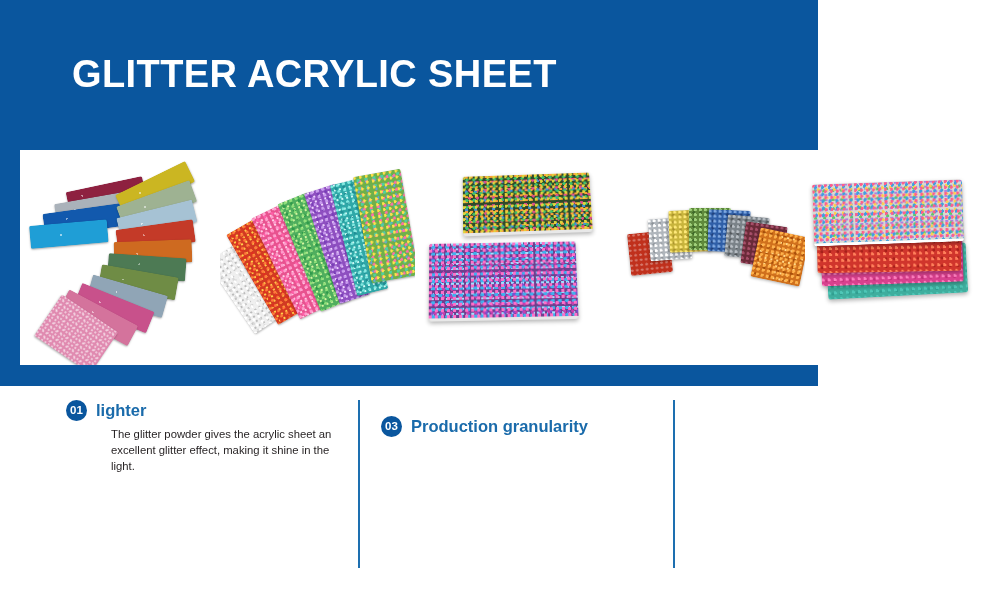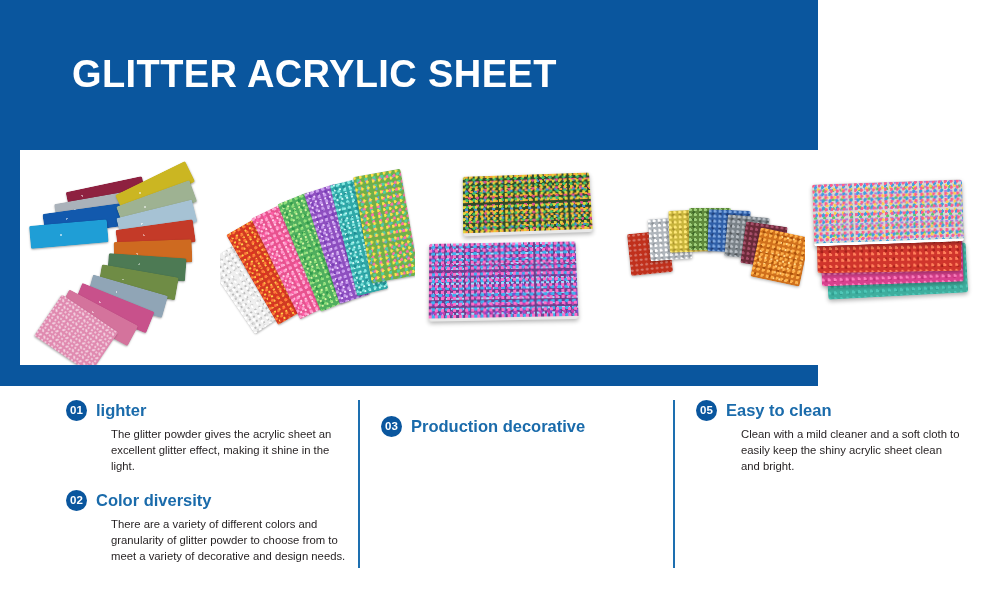--- a/index.html
+++ b/index.html
@@ -282,44 +282,28 @@
     <div class="divider div2"></div>
 
     <div class="col col1">
       <div class="feature">
         <div class="feat-head">
           <span class="badge">01</span>
           <span class="feat-title">lighter</span>
         </div>
         <div class="feat-body">The glitter powder gives the acrylic sheet an excellent glitter effect, making it shine in the light.</div>
       </div>
-      <div class="feature">
-        <div class="feat-head">
-          <span class="badge">02</span>
-          <span class="feat-title">Color diversity</span>
-        </div>
-        <div class="feat-body">There are a variety of different colors and granularity of glitter powder to choose from to meet a variety of decorative and design needs.</div>
-      </div>
     </div>
 
     <div class="col col2">
       <div class="feature">
       </div>
       <div class="feature">
         <div class="feat-head">
           <span class="badge">03</span>
-          <span class="feat-title">Production decorative</span>
+          <span class="feat-title">Production granularity</span>
         </div>
       </div>
     </div>
 
-    <div class="col col3">
-      <div class="feature">
-        <div class="feat-head">
-          <span class="badge">05</span>
-          <span class="feat-title">Easy to clean</span>
-        </div>
-        <div class="feat-body">Clean with a mild cleaner and a soft cloth to easily keep the shiny acrylic sheet clean and bright.</div>
-      </div>
-    </div>
 
   </div>
 </div>
 
 </body></html>

